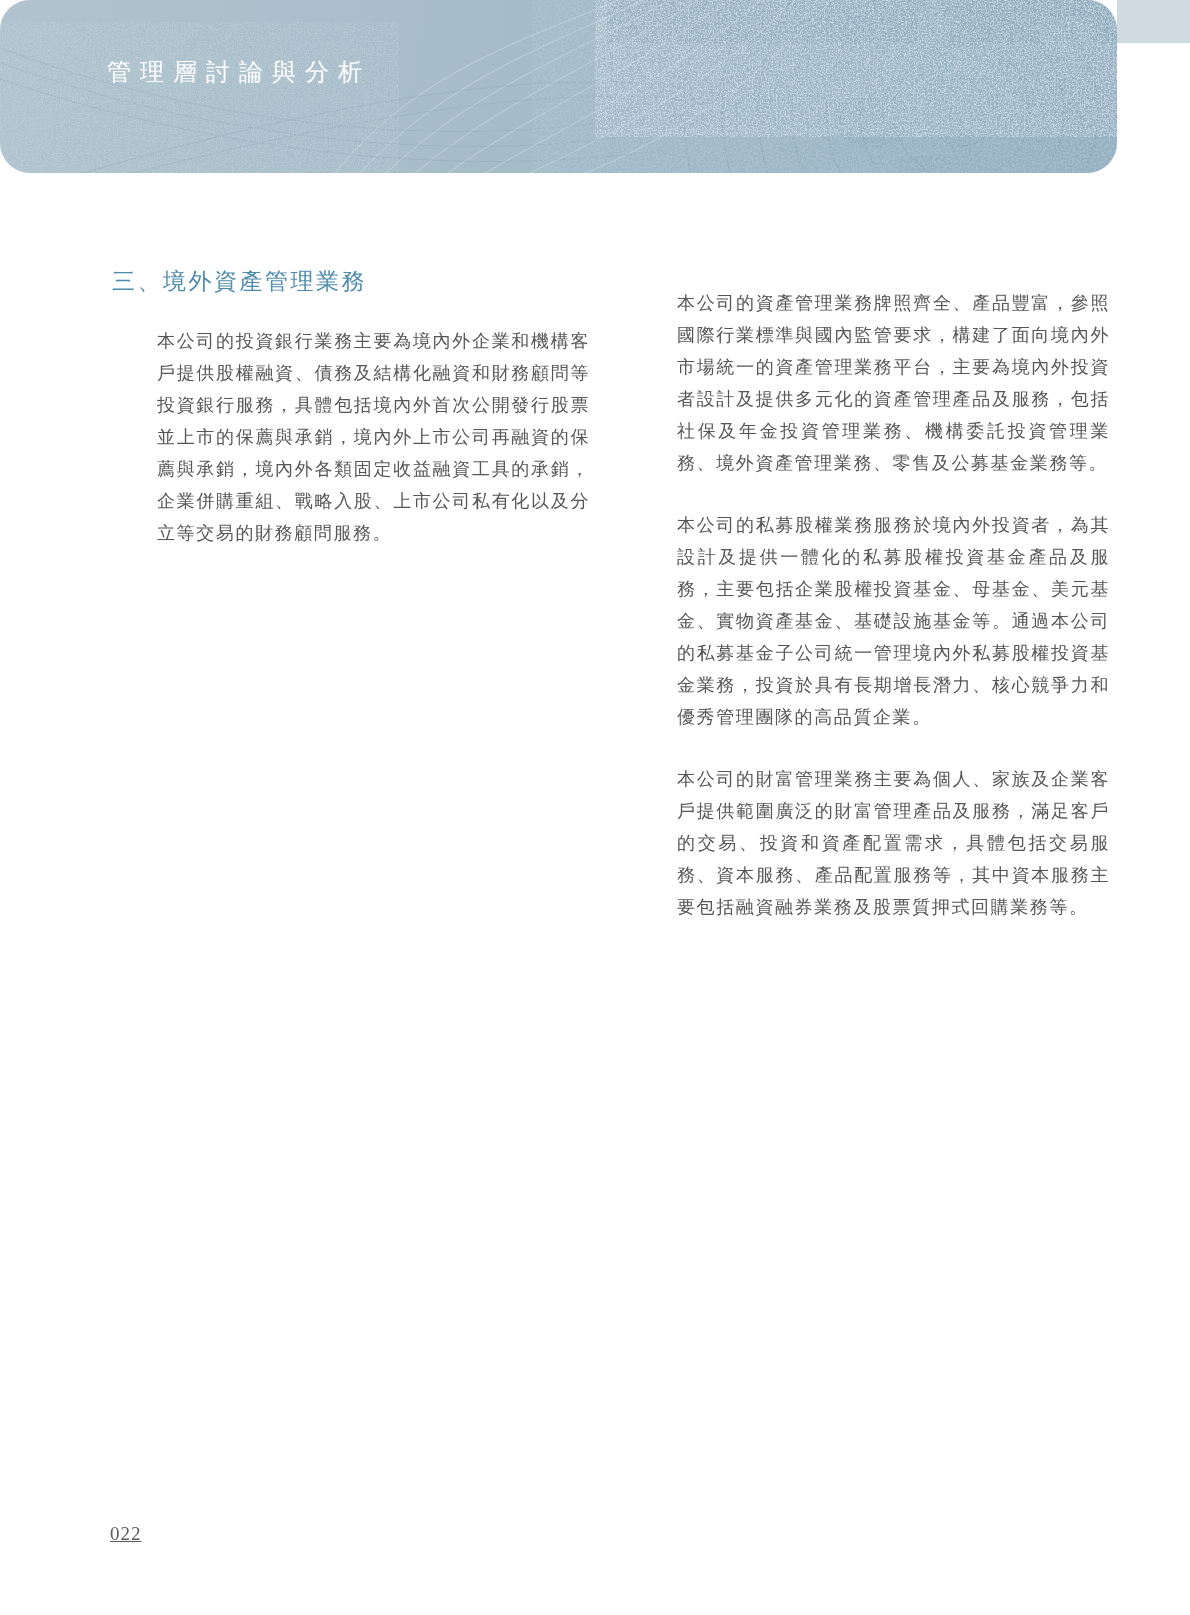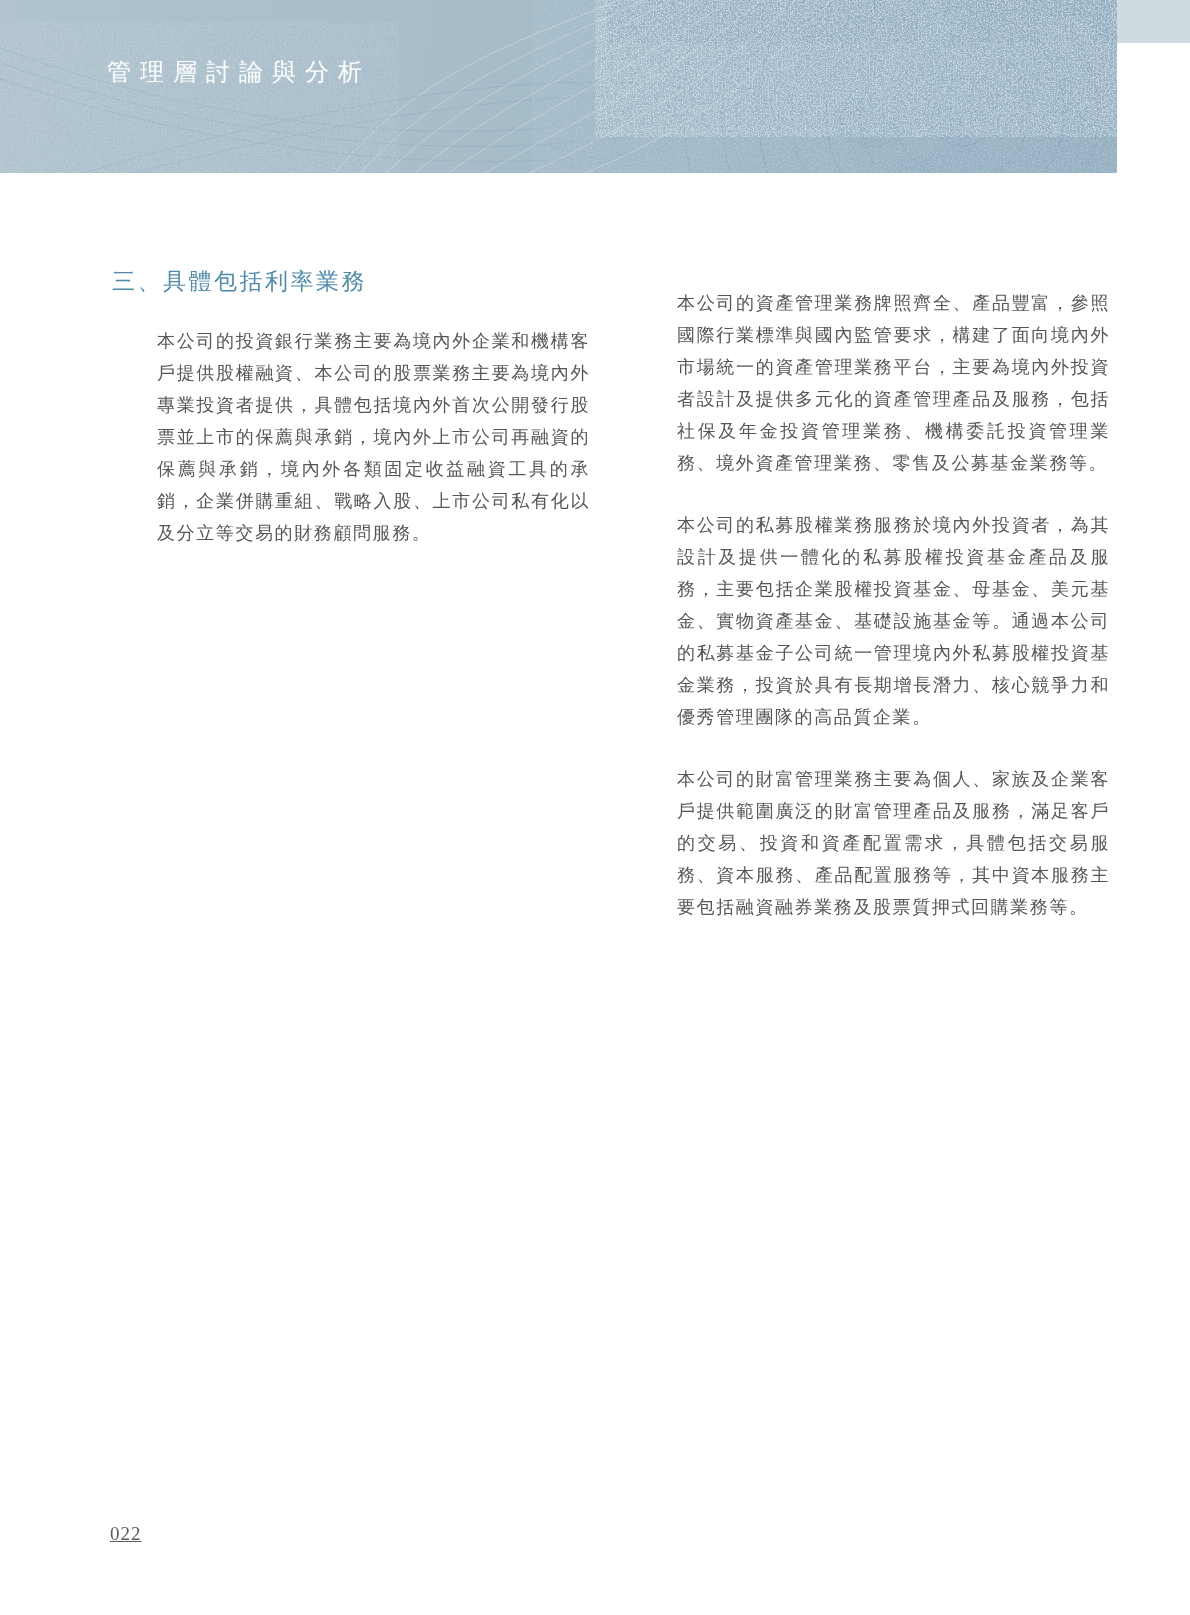--- a/index.html
+++ b/index.html
@@ -5,20 +5,21 @@
   html,body{margin:0;padding:0;}
   body{
     width:1190px;height:1615px;position:relative;background:#ffffff;
     font-family:"Liberation Sans",sans-serif;overflow:hidden;
   }
   
   .banner{
     position:absolute;left:0;top:0;width:1117px;height:173px;
     background:linear-gradient(100deg,#b0c3ce 0%,#a7bdc9 40%,#9cb6c6 75%,#93afc0 100%);
     overflow:hidden;
+    border-radius:30px;
   }
   .banner svg{position:absolute;left:0;top:0;}
   .corner-block{
     position:absolute;left:1117px;top:0;width:73px;height:43px;
     background:#cfdbe1;
   }
   .header-title{
     position:absolute;left:107px;top:56px;
     font-family:"Liberation Serif",serif;
     font-size:24px;letter-spacing:9px;color:#fbfcfd;
@@ -104,24 +105,24 @@
       <rect x="560" y="0" width="557" height="173" filter="url(#sp1)" opacity="0.45"></rect>
       <rect x="620" y="0" width="497" height="130" filter="url(#sp2)" opacity="0.5"></rect>
       <rect x="0" y="30" width="380" height="143" filter="url(#sp2)" opacity="0.18"></rect>
     </g>
   </svg>
 
   <div class="header-title">管理層討論與分析</div>
 </div>
 <div class="corner-block"></div>
 
-<div class="section-heading">三、具體包括利率業務</div>
+<div class="section-heading">三、境外資產管理業務</div>
 
 <div class="col col-left">
-  <p>本公司的投資銀行業務主要為境內外企業和機構客戶提供股權融資、本公司的股票業務主要為境內外專業投資者提供，具體包括境內外首次公開發行股票並上市的保薦與承銷，境內外上市公司再融資的保薦與承銷，境內外各類固定收益融資工具的承銷，企業併購重組、戰略入股、上市公司私有化以及分立等交易的財務顧問服務。</p>
+  <p>本公司的投資銀行業務主要為境內外企業和機構客戶提供股權融資、債務及結構化融資和財務顧問等投資銀行服務，具體包括境內外首次公開發行股票並上市的保薦與承銷，境內外上市公司再融資的保薦與承銷，境內外各類固定收益融資工具的承銷，企業併購重組、戰略入股、上市公司私有化以及分立等交易的財務顧問服務。</p>
 </div>
 
 <div class="col col-right">
   <p>本公司的資產管理業務牌照齊全、產品豐富，參照國際行業標準與國內監管要求，構建了面向境內外市場統一的資產管理業務平台，主要為境內外投資者設計及提供多元化的資產管理產品及服務，包括社保及年金投資管理業務、機構委託投資管理業務、境外資產管理業務、零售及公募基金業務等。</p>
   <p>本公司的私募股權業務服務於境內外投資者，為其設計及提供一體化的私募股權投資基金產品及服務，主要包括企業股權投資基金、母基金、美元基金、實物資產基金、基礎設施基金等。通過本公司的私募基金子公司統一管理境內外私募股權投資基金業務，投資於具有長期增長潛力、核心競爭力和優秀管理團隊的高品質企業。</p>
   <p>本公司的財富管理業務主要為個人、家族及企業客戶提供範圍廣泛的財富管理產品及服務，滿足客戶的交易、投資和資產配置需求，具體包括交易服務、資本服務、產品配置服務等，其中資本服務主要包括融資融券業務及股票質押式回購業務等。</p>
 </div>
 
 <div class="page-number">022</div>
 

